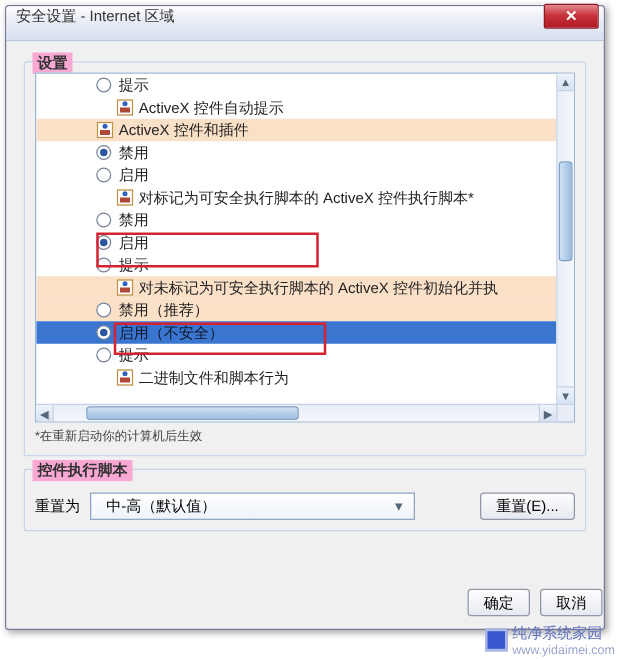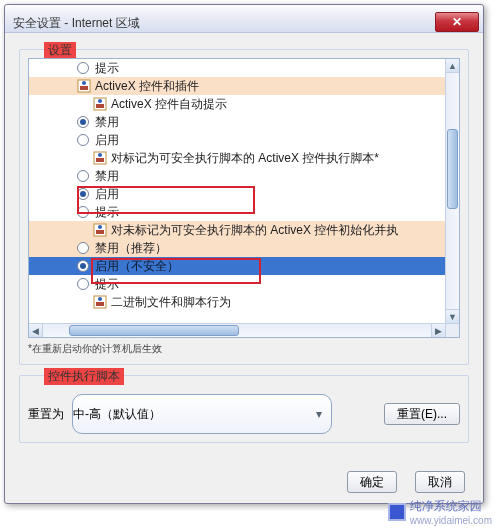--- a/index.html
+++ b/index.html
@@ -4,31 +4,31 @@
 <style>
 * { box-sizing: border-box; font-family: "Microsoft YaHei", "SimSun", Arial, sans-serif; }
 body { margin: 0; background: #fff; width: 500px; height: 528px; overflow: hidden; position: relative; }
 
 .dialog { position: absolute; left: 4px; top: 4px; width: 480px; height: 500px;
   border: 1px solid #7a7a98; background: #f0f0f0;
   box-shadow: 2px 2px 6px rgba(0,0,0,.35); border-radius: 3px; }
 
 .titlebar { height: 28px; background: linear-gradient(#fdfdfe,#e9ecf5 45%,#d6def0);
   border-top-left-radius: 3px; border-top-right-radius: 3px;
-  display: flex; align-items: flex-end; padding: 0 4px 0 8px; font-size: 12px; color: #333;
+  display: flex; align-items: flex-start; padding: 0 4px 0 8px; font-size: 12px; color: #333;
   border-bottom: 1px solid #b8c4de; }
 .title-text { flex: 1; }
 .close-btn { width: 44px; height: 20px; background: linear-gradient(#e48a8f,#c8343e 45%,#b31822);
   border: 1px solid #8e1a23; border-radius: 2px; display: flex; align-items: center; justify-content: center;
   color: #fff; font-size: 12px; font-weight: bold; margin-top: -2px; cursor: pointer; }
 
 .body { padding: 10px 14px 10px 14px; }
 
 .group { border: 1px solid #c9d5e8; border-radius: 2px; padding: 8px 8px 8px 8px; position: relative; margin-top: 6px; }
-.group-label { position: absolute; top: -8px; left: 24px; background: #ef4444; padding: 0 4px; font-size: 12px; color: #333; }
+.group-label { position: absolute; top: -8px; left: 6px; background: #f9a8d4; padding: 0 4px; font-size: 12px; color: #333; font-weight: bold; }
 
 .tree-wrap { border: 1px solid #9db6d4; background: #fff; height: 280px; position: relative; }
 .tree { position: absolute; left: 0; top: 0; right: 14px; bottom: 14px; overflow: hidden; font-size: 12px; color: #222; }
 .vscroll { position: absolute; right: 0; top: 0; bottom: 14px; width: 14px;
   background: linear-gradient(90deg,#e8edf6,#f4f7fc); border-left: 1px solid #c3d0e6; }
 .vscroll .thumb { position: absolute; left: 1px; right: 1px; top: 70px; height: 80px;
   background: linear-gradient(90deg,#cfe0f4,#9ebde0); border: 1px solid #7ea0c8; border-radius: 3px; }
 .vscroll .arrow { position: absolute; left: 0; right: 0; height: 14px;
   background: linear-gradient(#eef3fb,#d6e2f2); display:flex;align-items:center;justify-content:center;font-size:9px;color:#567;}
 .vscroll .arrow.up{top:0;border-bottom:1px solid #c3d0e6;}
@@ -48,27 +48,27 @@
 .icon{width:14px;height:14px;margin-right:4px;display:inline-flex;align-items:center;justify-content:center;font-size:10px;}
 .icon svg{width:14px;height:14px;}
 .radio{width:12px;height:12px;border:1px solid #76839a;border-radius:50%;margin-right:6px;background:#fff;flex:0 0 12px;position:relative;}
 .radio.checked::after{content:"";position:absolute;left:2px;top:2px;width:6px;height:6px;background:#2b57a0;border-radius:50%;}
 .redbox1{position:absolute;border:2px solid #d62230;pointer-events:none;}
 
 .note { font-size: 10px; color: #444; margin-top: 4px; }
 
 .reset-group { margin-top: 10px; }
 .reset-line { display:flex; align-items:center; gap:8px; margin-top:10px; font-size:12px;}
-.combo { flex:0 0 260px; height:40px; border:1px solid #8fa6c6; background:linear-gradient(#fff,#eef2fa);
-  display:flex;align-items:center;padding:0 4px 0 0;border-radius:10px;font-size:12px;justify-content:space-between;}
+.combo { flex:0 0 260px; height:22px; border:1px solid #8fa6c6; background:linear-gradient(#fff,#eef2fa);
+  display:flex;align-items:center;padding:0 4px 0 12px;border-radius:0;font-size:12px;justify-content:space-between;}
 .combo .arrow{width:16px;text-align:center;color:#567;}
 .btn { height:22px; border:1px solid #8f98a8; background:linear-gradient(#fdfdfe,#e6e9ef);
   border-radius:3px; padding:0 12px; font-size:12px; display:inline-flex;align-items:center;cursor:pointer;}
 
-.footer { position:absolute; right:18px; bottom:10px; display:flex; gap:18px; }
+.footer { position:absolute; right:1px; bottom:10px; display:flex; gap:8px; }
 
 .watermark { position:absolute; right:8px; bottom:2px; font-size:12px; color:#5d6fbf; display:flex; align-items:center; gap:4px;}
 .watermark .logo{width:18px;height:18px;background:#3a56d0;border:2px solid #aab6e8;}
 .watermark .sub{color:#9aa4cf;font-size:10px;display:block;}
 </style>
 </head>
 <body>
 
 <div class="dialog">
 
@@ -85,40 +85,40 @@
       <span class="group-label">设置</span>
 
       <div class="tree-wrap">
         <div class="tree">
 
           <div class="row indent2">
             <span class="radio"></span>
             <span>提示</span>
           </div>
 
+          <div class="row indent1">
+            <span class="icon">
+              <svg viewBox="0 0 14 14">
+                  <rect x="1" y="1" width="12" height="12" fill="#fff" stroke="#c09040"></rect>
+                  <rect x="3" y="7" width="8" height="4" fill="#b04838"></rect>
+                  <circle cx="7" cy="4" r="2" fill="#3060c0"></circle>
+                </svg>
+            </span>
+            <span>ActiveX 控件自动提示</span>
+          </div>
+
           <div class="row indent1b hl">
             <span class="icon">
               <svg viewBox="0 0 14 14">
                   <rect x="1" y="1" width="12" height="12" fill="#fff" stroke="#c09040"></rect>
                   <rect x="3" y="7" width="8" height="4" fill="#b04838"></rect>
                   <circle cx="7" cy="4" r="2" fill="#3060c0"></circle>
                 </svg>
             </span>
             <span>ActiveX 控件和插件</span>
-          </div>
-
-          <div class="row indent1">
-            <span class="icon">
-              <svg viewBox="0 0 14 14">
-                  <rect x="1" y="1" width="12" height="12" fill="#fff" stroke="#c09040"></rect>
-                  <rect x="3" y="7" width="8" height="4" fill="#b04838"></rect>
-                  <circle cx="7" cy="4" r="2" fill="#3060c0"></circle>
-                </svg>
-            </span>
-            <span>ActiveX 控件自动提示</span>
           </div>
           <div class="row indent2">
             <span class="radio checked"></span>
             <span>禁用</span>
           </div>
           <div class="row indent2">
             <span class="radio"></span>
             <span>启用</span>
           </div>
 

